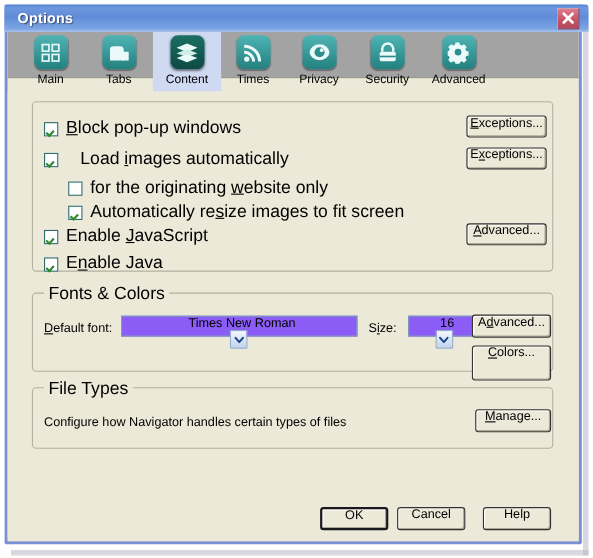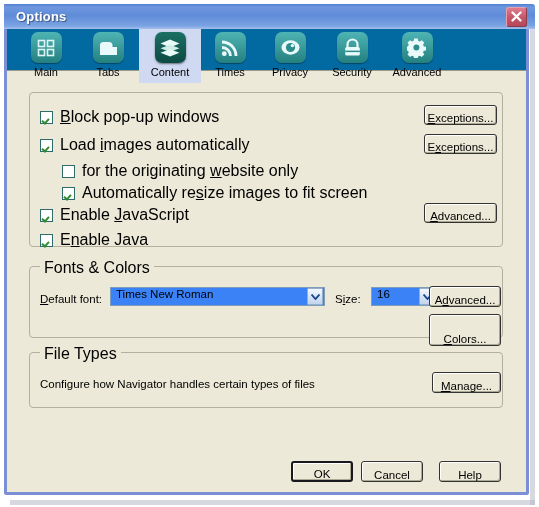--- a/index.html
+++ b/index.html
@@ -37,21 +37,21 @@
     position:absolute;right:8px;top:3px;width:19px;height:18px;
     background:linear-gradient(to bottom,#e07c8e,#c45567 55%,#b4485a);
     border:1px solid #8a3a49;border-top-color:#e8a0ad;border-left-color:#e8a0ad;
     border-radius:3px;cursor:pointer;
   }
   .close-btn svg{position:absolute;left:3px;top:2px;}
 
   
   .toolbar{
     position:absolute;left:0px;top:25px;width:519px;height:42px;
-    background:#0369a1;border-bottom:1px solid #9a9a8c;
+    background:#a3a3a3;border-bottom:1px solid #9a9a8c;
     box-sizing:border-box;
   }
   .tab{
     position:absolute;top:0;height:54px;width:62px;
     display:flex;flex-direction:column;align-items:center;justify-content:flex-start;
     padding-top:3px;box-sizing:border-box;cursor:pointer;
   }
   .tab.selected{background:#cfd9f2;}
   .tab .ic{
     width:31px;height:31px;border-radius:7px;
@@ -89,31 +89,31 @@
   }
   .cb-label{font-size:16px;color:#000;margin-left:7px;white-space:nowrap;}
   u{text-decoration:underline;}
 
   
   .btn{
     position:absolute;box-sizing:border-box;
     background:#ece9d8;
     border:1px solid #333;border-radius:3px;
     font-size:11.5px;color:#000;font-family:"Liberation Sans",sans-serif;
-    display:flex;align-items:flex-end;justify-content:center;
+    display:flex;align-items:flex-start;justify-content:center;
     cursor:pointer;
     box-shadow:inset -1px -1px 0 #aba894, inset 1px 1px 0 #ffffff;
   }
   .btn.default{border:2px solid #18181e;}
 
   
   .combo{
     position:absolute;box-sizing:border-box;height:19px;
-    background:#3b82f6;border:1px solid #7f9db9;
-    display:flex;align-items:flex-start;
+    background:#8b5cf6;border:1px solid #7f9db9;
+    display:flex;align-items:center;flex-direction:column;
   }
   .combo .val{font-size:11.5px;color:#000;padding-left:5px;flex:1;white-space:nowrap;}
   .combo .arw{
     width:16px;height:17px;margin:0 1px 0 0;
     background:linear-gradient(to bottom,#f6f9fd,#d6e3f4 55%,#c2d4ec);
     border:1px solid #93aece;box-sizing:border-box;border-radius:1px;
     display:flex;align-items:center;justify-content:center;flex:none;
   }
   .static-text{position:absolute;font-size:11.5px;color:#000;white-space:nowrap;}
 </style>
@@ -202,21 +202,21 @@
     <div class="body">
 
       <div class="group" style="left:22px;top:8px;width:474px;height:155px;">
       </div>
 
       <div class="cb-row" style="left:33px;top:24px;">
         <span class="cb checked"></span>
         <span class="cb-label"><u>B</u>lock pop-up windows</span>
       </div>
 
-      <div class="cb-row" style="left:33px;top:52px;">
+      <div class="cb-row" style="left:33px;top:52px;gap:13px;">
         <span class="cb checked"></span>
         <span class="cb-label">Load <u>i</u>mages automatically</span>
       </div>
 
       <div class="cb-row" style="left:55px;top:78px;">
         <span class="cb"></span>
         <span class="cb-label">for the originating <u>w</u>ebsite only</span>
       </div>
 
       <div class="cb-row" style="left:55px;top:100px;">

